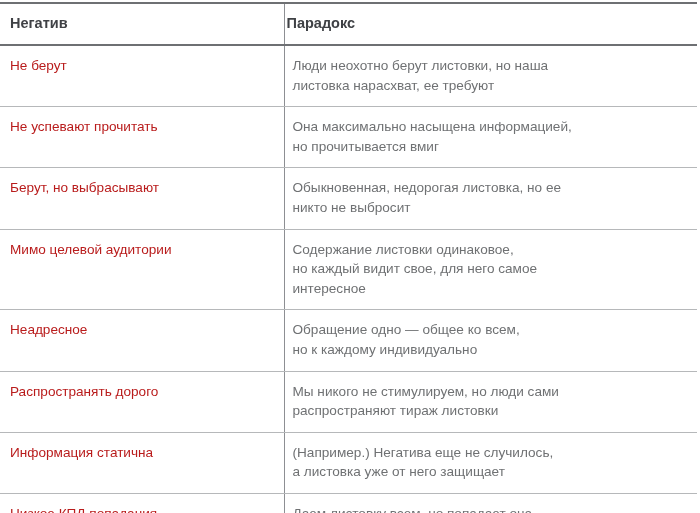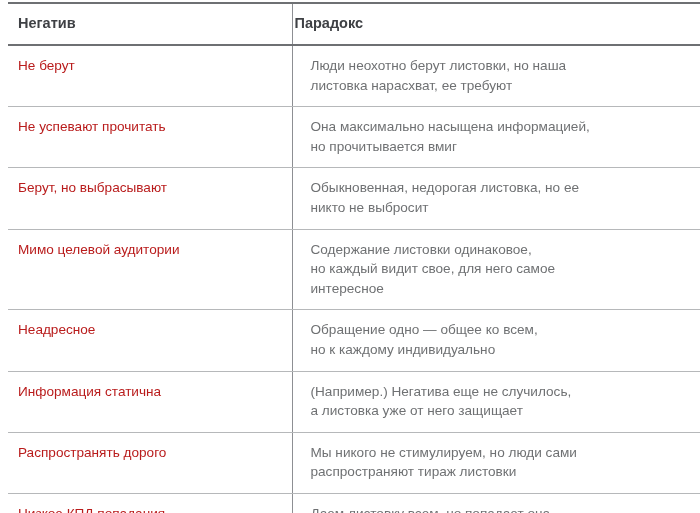--- a/index.html
+++ b/index.html
@@ -15,21 +15,20 @@
     font-family: "Liberation Sans", "DejaVu Sans", sans-serif;
     -webkit-font-smoothing: antialiased;
   }
 
   .sheet {
     position: relative;
     width: 640px;
     height: 513px;
     background: #ffffff;
     box-sizing: border-box;
-    margin-left: 8px;
   }
 
   table.paradox-table {
     position: absolute;
     left: 0;
     top: 2px;
     width: 697px;
     border-collapse: collapse;
     table-layout: fixed;
     border-top: 2px solid #6e7073;
@@ -65,21 +64,21 @@
     color: #757779;
     padding: 10px 12px 11px 10px;
     border-bottom: 1px solid #b6b8ba;
     background: #ffffff;
     white-space: pre-line;
   }
   tbody tr:last-child td {
     border-bottom: none;
   }
   tbody td.cell-paradox {
-    padding-left: 18px;
+    padding-left: 8px;
     border-left: 1px solid #8d8f93;
     color: #6f7173;
   }
   tbody td.cell-negative {
     color: #b91c1c;
   }
 </style>
 </head>
 <body>
 
@@ -116,28 +115,28 @@
         <td class="cell-paradox">Содержание листовки одинаковое,
 но каждый видит свое, для него самое
 интересное</td>
       </tr>
       <tr>
         <td class="cell-negative">Неадресное</td>
         <td class="cell-paradox">Обращение одно — общее ко всем,
 но к каждому индивидуально</td>
       </tr>
       <tr>
+        <td class="cell-negative">Распространять дорого</td>
+        <td class="cell-paradox">Мы никого не стимулируем, но люди сами
+распространяют тираж листовки</td>
+      </tr>
+      <tr>
         <td class="cell-negative">Информация статична</td>
         <td class="cell-paradox">(Например.) Негатива еще не случилось,
 а листовка уже от него защищает</td>
-      </tr>
-      <tr>
-        <td class="cell-negative">Распространять дорого</td>
-        <td class="cell-paradox">Мы никого не стимулируем, но люди сами
-распространяют тираж листовки</td>
       </tr>
       <tr>
         <td class="cell-negative">Низкое КПД попадания
 в целевую аудиторию</td>
         <td class="cell-paradox">Даем листовку всем, но попадает она
 только в целевую аудиторию</td>
       </tr>
     </tbody>
   </table>
 </div>

